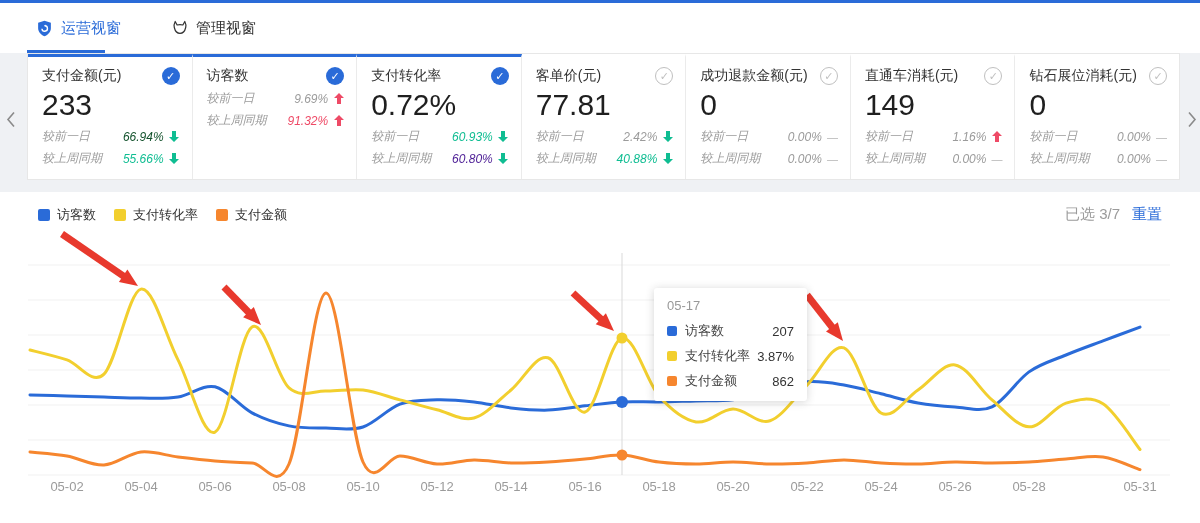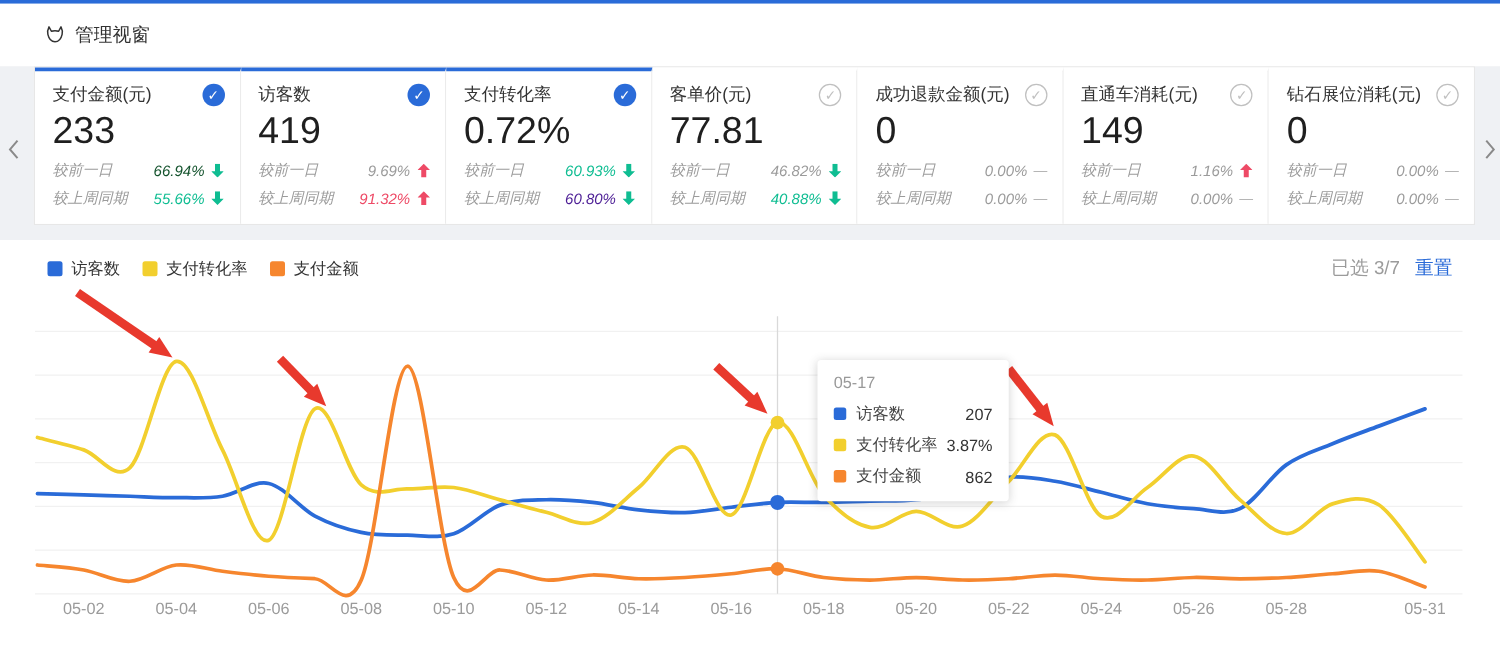--- a/index.html
+++ b/index.html
@@ -58,20 +58,30 @@
   .tt-row { display:flex; align-items:center; margin-top:7px; font-size:13px; color:#444; }
   .tt-swatch { width:10px; height:10px; border-radius:2px; margin-right:8px; flex:0 0 10px; }
   .tt-val { margin-left:auto; color:#333; }
 </style>
 </head>
 <body>
 
 <div class="top-strip"></div>
 
 <header class="topbar">
+  <div class="tab active">
+    <span class="tab-icon">
+      <svg width="17" height="17" viewBox="0 0 16 16">
+          <path d="M8 .6 L14 2.6 V7.6 C14 11.4 11.4 13.9 8 15.4 C4.6 13.9 2 11.4 2 7.6 V2.6 Z" fill="#2a6bd8"></path>
+          <path d="M5.6 8.2 A2.6 2.6 0 1 0 8 5.4" stroke="#fff" stroke-width="1.3" fill="none"></path>
+          <path d="M8.6 4.2 L8 5.4 L9.3 5.9 Z" fill="#fff"></path>
+        </svg>
+    </span>
+    <span>运营视窗</span>
+  </div>
   <div class="tab">
     <span class="tab-icon">
       <svg width="16" height="16" viewBox="0 0 16 16">
           <path d="M3.2 1.5 L5.1 5 C6.1 4.5 9.9 4.5 10.9 5 L12.8 1.5 C13.8 3.5 14.2 5.5 13.7 7.5 C12.9 11 10.9 13.4 8 13.4 C5.1 13.4 3.1 11 2.3 7.5 C1.8 5.5 2.2 3.5 3.2 1.5 Z" fill="none" stroke="#333" stroke-width="1.2" stroke-linejoin="round"></path>
         </svg>
     </span>
     <span>管理视窗</span>
   </div>
 </header>
 
@@ -105,21 +115,20 @@
               <path d="M5 11 L10 6 H7 V0 H3 V6 H0 Z" fill="#0fbd92"></path>
             </svg>
           </span>
         </div>
       </div>
       <div class="card selected">
         <div class="card-head">
           <span class="card-title">访客数</span>
           <span class="check on">✓</span>
         </div>
-        <div class="card-value">419</div>
         <div class="compare-row">
           <span class="cr-label">较前一日</span>
           <span class="cr-value" style="color: rgb(155, 155, 155);">9.69%</span>
           <span class="cr-ind">
             <svg width="10" height="11" viewBox="0 0 10 11">
               <path d="M5 0 L10 5 H7 V11 H3 V5 H0 Z" fill="#ee4a66"></path>
             </svg>
           </span>
         </div>
         <div class="compare-row">
@@ -158,21 +167,21 @@
         </div>
       </div>
       <div class="card">
         <div class="card-head">
           <span class="card-title">客单价(元)</span>
           <span class="check off">✓</span>
         </div>
         <div class="card-value">77.81</div>
         <div class="compare-row">
           <span class="cr-label">较前一日</span>
-          <span class="cr-value" style="color: rgb(155, 155, 155);">46.82%</span>
+          <span class="cr-value" style="color: rgb(155, 155, 155);">2.42%</span>
           <span class="cr-ind">
             <svg width="10" height="11" viewBox="0 0 10 11">
               <path d="M5 11 L10 6 H7 V0 H3 V6 H0 Z" fill="#0fbd92"></path>
             </svg>
           </span>
         </div>
         <div class="compare-row">
           <span class="cr-label">较上周同期</span>
           <span class="cr-value" style="color: rgb(15, 189, 146);">40.88%</span>
           <span class="cr-ind">

